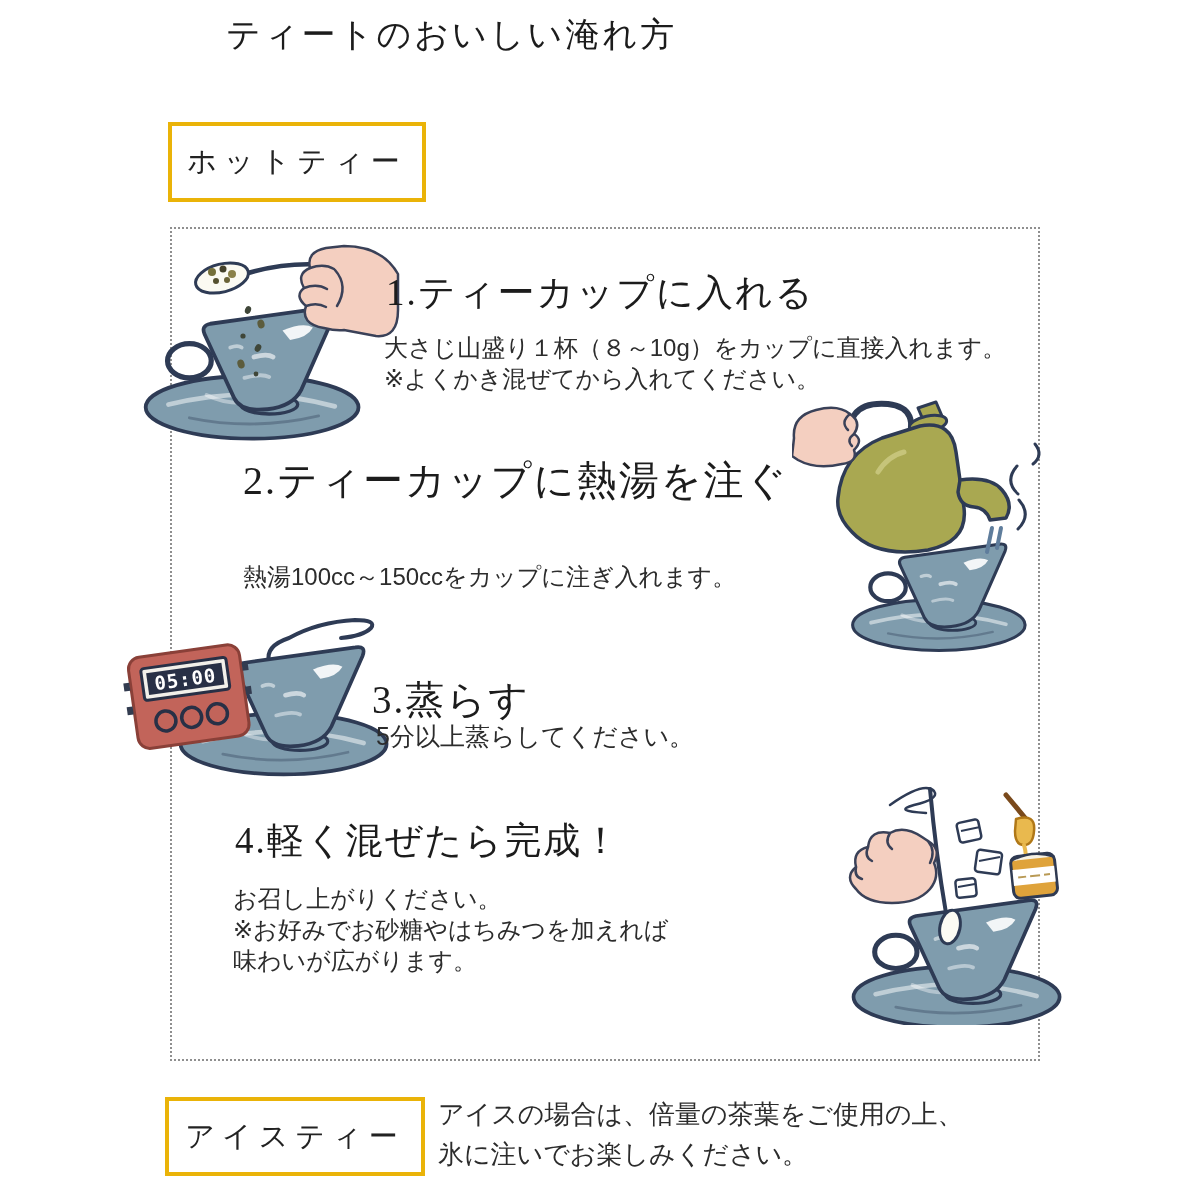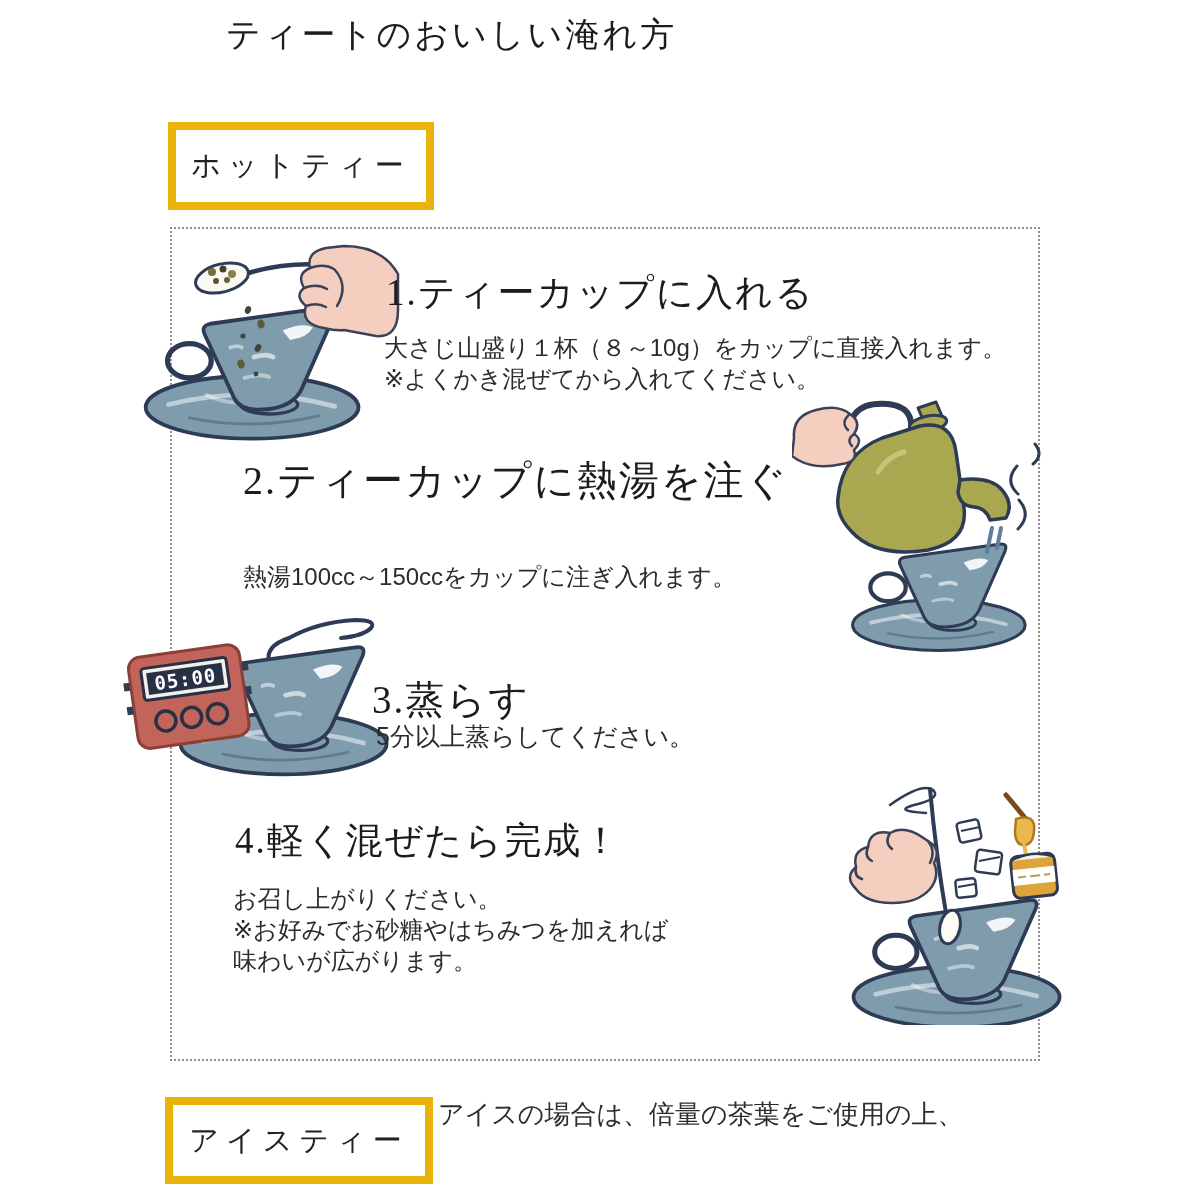--- a/index.html
+++ b/index.html
@@ -10,21 +10,21 @@
   .abs{position:absolute;}
   .nowrap{white-space:nowrap;}
 
   .title{
     left:178px;top:12px;
     font-family:"Liberation Serif","DejaVu Serif",serif;
     font-size:34px;letter-spacing:3px;color:#1c1c1c;font-weight:500;margin-left:48px;
   }
 
   .label-box{
-    border:8px solid #eab308;background:#ffffff;
+    border:4px solid #eab308;background:#ffffff;
     display:flex;align-items:center;justify-content:center;
     font-family:"Liberation Serif","DejaVu Serif",serif;
     font-size:29px;letter-spacing:7px;color:#222;
   }
   .hot-box{left:168px;top:122px;width:250px;height:72px;}
   .ice-box{left:165px;top:1097px;width:252px;height:71px;}
 
   .panel{
     left:170px;top:227px;width:866px;height:830px;
     border:2px dotted #8f8f8f;background:transparent;
@@ -220,13 +220,14 @@
     <rect x="183" y="93" width="42" height="16" fill="#ffffff"></rect>
     <path d="M188,101 h8 M200,101 h10 M214,101 h6" stroke="#b99a55" stroke-width="2"></path>
   </g>
 </svg>
 
 <div class="abs label-box ice-box">
   <span>アイスティー</span>
 </div>
 <div class="abs ice-text">
   <p class="nowrap">アイスの場合は、倍量の茶葉をご使用の上、</p>
+  <p class="nowrap">氷に注いでお楽しみください。</p>
 </div>
 
 </body></html>

